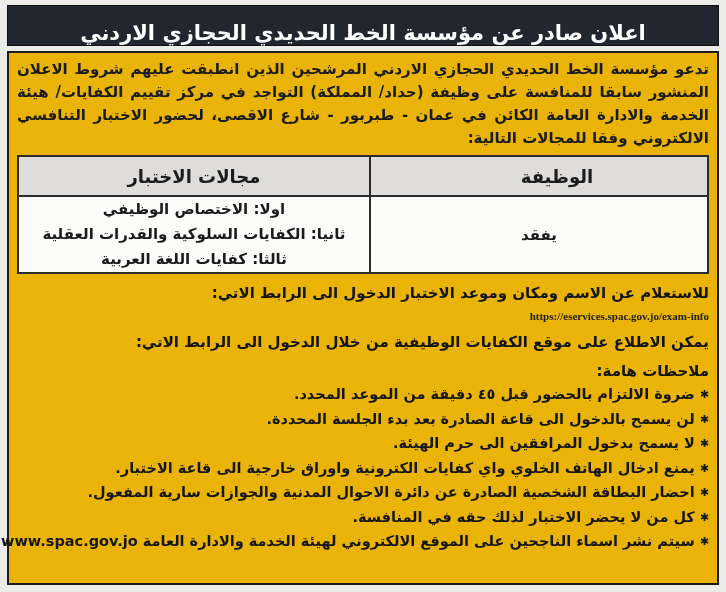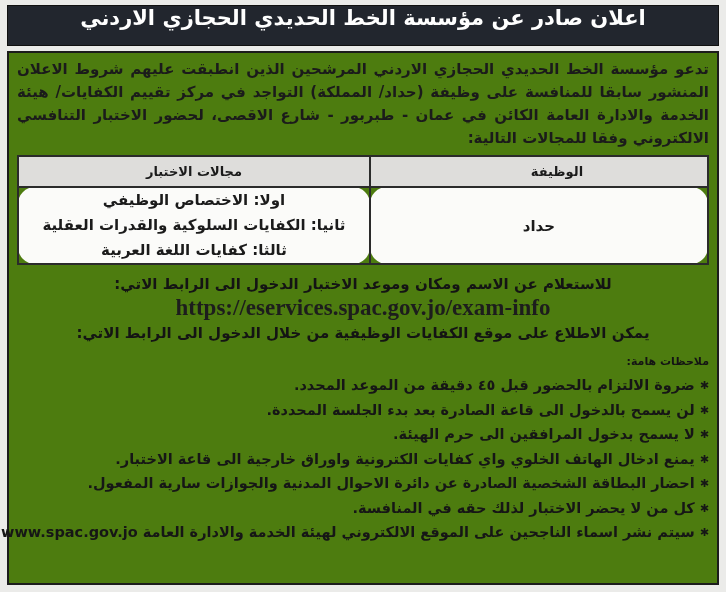--- a/index.html
+++ b/index.html
@@ -9,30 +9,30 @@
     font-family: "DejaVu Sans", sans-serif;
     overflow: hidden;
   }
   .page { width: 726px; height: 592px; padding: 5px 7px 7px 7px; direction: rtl; }
 
   
   .title-bar {
     background: #22262e;
     border: 1px solid #111;
     height: 41px;
-    display: flex; align-items: flex-start; justify-content: center;
+    display: flex; align-items: flex-end; justify-content: center;
     margin-bottom: 5px;
   }
   .title-bar span {
     color: #ffffff; font-weight: bold; font-size: 21px; letter-spacing: 0;
   }
 
   
   .content-box {
-    background: #4d7c0f;
+    background: #eab308;
     border: 2px solid #1c1c1c;
     height: 534px;
     padding: 5px 8px 4px 8px;
   }
 
   .intro {
     font-size: 15px; font-weight: bold; color: #1b1b1b;
     line-height: 23px; text-align: justify; text-align-last: right;
   }
 
@@ -42,39 +42,39 @@
     border-collapse: collapse;
     margin: 5px 0 7px 0;
   }
   table.exam-table th, table.exam-table td {
     border: 2px solid #2b2b2b;
     font-weight: bold; color: #1b1b1b;
     text-align: center; vertical-align: middle;
   }
   table.exam-table th {
     background: #dedddb;
-    font-size: 13px; height: 31px;
+    font-size: 18px; height: 40px;
   }
-  table.exam-table td { background: #fbfbf9; height: 76px; font-size: 15px; border-radius: 17px; }
+  table.exam-table td { background: #fbfbf9; height: 76px; font-size: 15px; }
   .col-job { width: 49%; padding-left: 36px; }
   .col-areas { width: 51%; }
   .area-line { line-height: 25px; font-size: 15px; font-weight: bold; }
 
   
-  .link-block { text-align: center; margin-top: 2px; }
+  .link-block { text-align: right; margin-top: 2px; }
   .link-caption { font-size: 15px; font-weight: bold; color: #141414; line-height: 24px; }
   .link-url {
     direction: ltr;
     font-family: "Liberation Serif", serif;
-    font-size: 23px; font-weight: bold; color: #1d1d1d; line-height: 23px;
+    font-size: 11px; font-weight: bold; color: #1d1d1d; line-height: 23px;
   }
 
   
   .notes { margin-top: 5px; }
-  .notes-heading { font-size: 11px; font-weight: bold; line-height: 24px; color: #141414; }
+  .notes-heading { font-size: 15px; font-weight: bold; line-height: 24px; color: #141414; }
   .note-item {
     font-size: 14.5px; font-weight: bold; color: #161616;
     line-height: 23.5px; text-align: right; white-space: nowrap;
   }
   .bullet {
     font-size: 11px; display: inline-block;
     margin-left: 5px; transform: translateY(-1px);
   }
 </style>
 </head>
@@ -92,21 +92,21 @@
 
     <table class="exam-table">
       <thead>
         <tr>
           <th class="col-job">الوظيفة</th>
           <th class="col-areas">مجالات الاختبار</th>
         </tr>
       </thead>
       <tbody>
         <tr>
-          <td>حداد</td>
+          <td>يفقد</td>
           <td>
             <div class="area-line">اولا: الاختصاص الوظيفي</div>
             <div class="area-line">ثانيا: الكفايات السلوكية والقدرات العقلية</div>
             <div class="area-line">ثالثا: كفايات اللغة العربية</div>
           </td>
         </tr>
       </tbody>
     </table>
 
     <div class="link-block">

